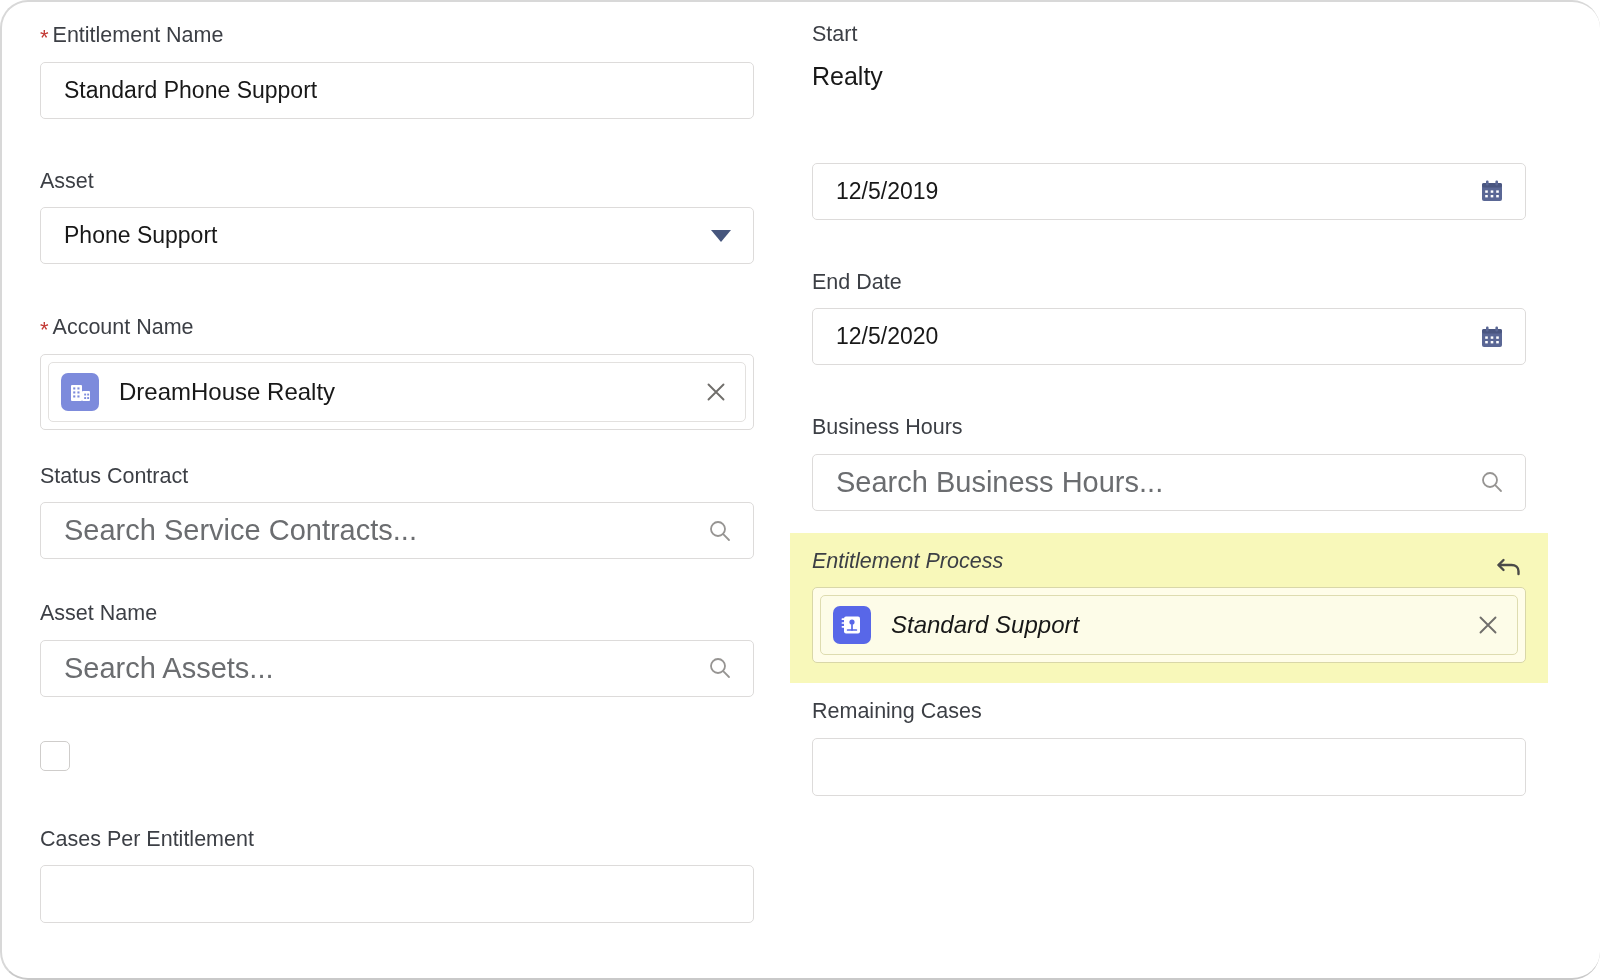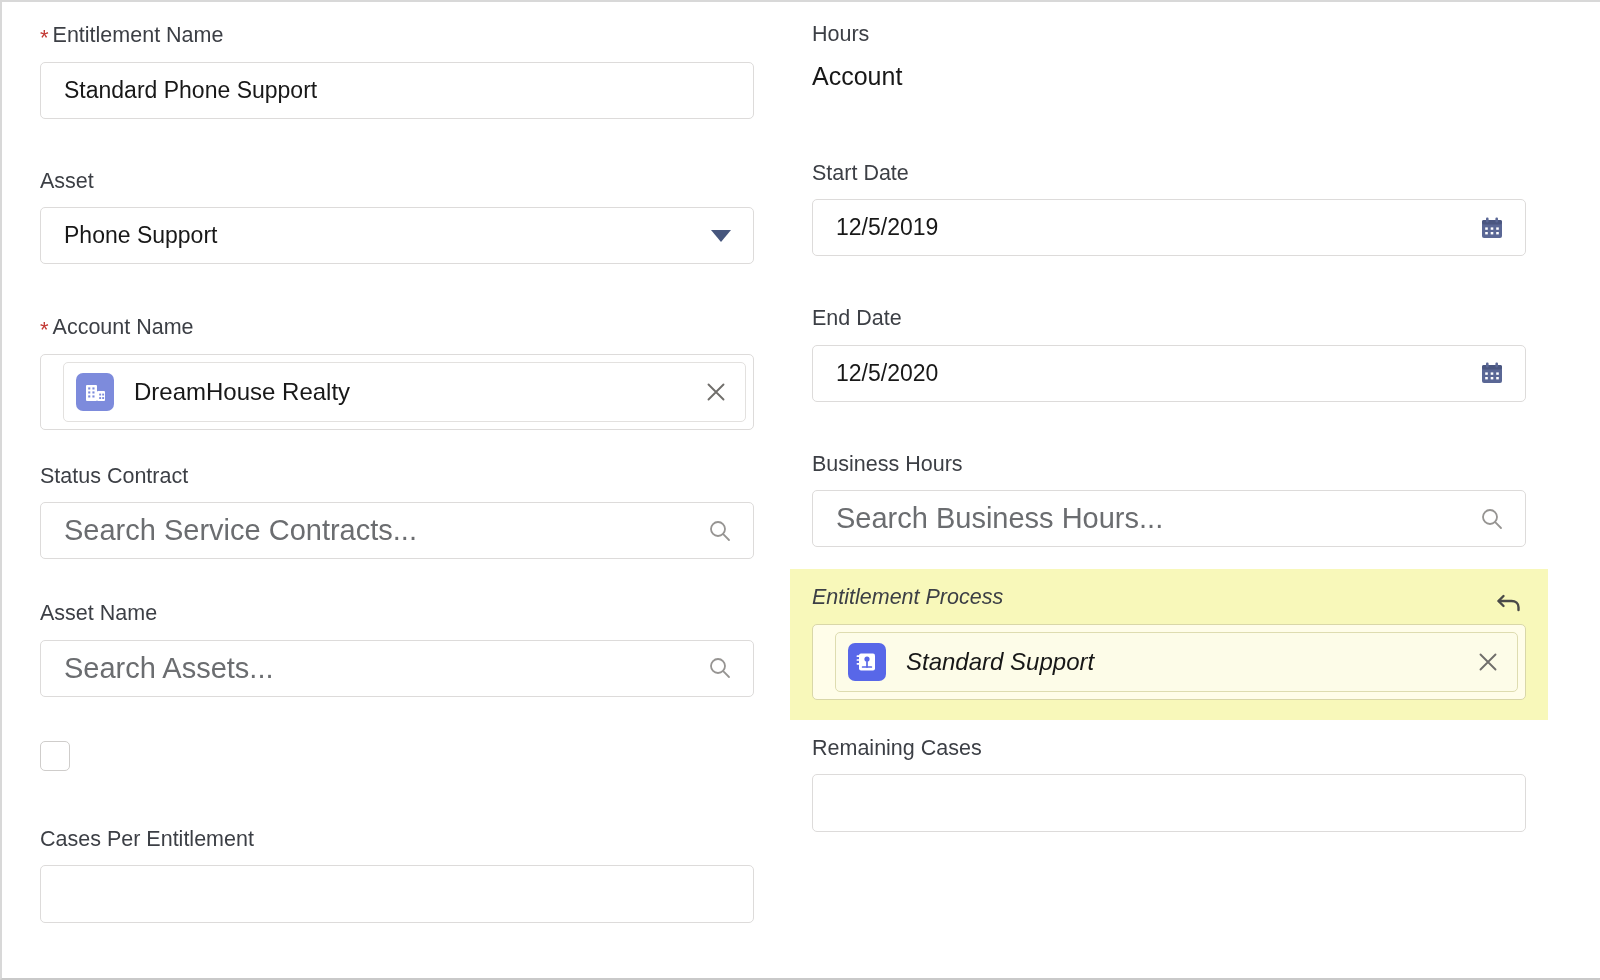--- a/index.html
+++ b/index.html
@@ -11,20 +11,21 @@
     font-family: "Liberation Sans", "DejaVu Sans", sans-serif;
   }
   .page {
     position: relative;
     width: 1600px; height: 980px;
     background: #ffffff;
     border-left: 2px solid #d8d8d8;
     border-top: 2px solid #d8d8d8;
     border-bottom: 2px solid #c9c9c9;
     overflow: hidden;
+    border-radius: 28px;
   }
   .grid {
     display: flex;
     padding: 22px 30px 0 38px;
   }
   .col {
     width: 714px;
     flex: 0 0 714px;
   }
   .col-right {
@@ -109,21 +110,20 @@
   }
   .pill {
     position: relative;
     height: 60px;
     border: 1px solid #e3e1df;
     border-radius: 5px;
     display: flex;
     align-items: center;
     padding: 0 14px 0 12px;
     background: #fff;
-    margin-left: 15px;
   }
   .pill-icon {
     width: 38px; height: 38px;
     border-radius: 7px;
     flex: 0 0 38px;
     display: flex;
     align-items: center;
     justify-content: center;
   }
   .pill-icon.account { background: #7d8bdc; }
@@ -280,28 +280,27 @@
         <div class="input tall">
           <span class="val"></span>
         </div>
       </div>
 
     </div>
 
     <div class="col col-right">
 
       <div class="field">
-        <span class="label">Hours</span>
-        <div class="readonly-value">Account</div>
+        <span class="label">Start</span>
+        <div class="readonly-value">Realty</div>
       </div>
 
       <div class="gap-74"></div>
 
       <div class="field">
-        <span class="label">Start Date</span>
         <div class="input">
           <span class="val">12/5/2019</span>
           <span class="cal-icon">
             <svg width="26" height="26" viewBox="0 0 26 26">
               <rect x="3" y="5" width="20" height="18" rx="2" fill="#5a6795"></rect>
               <rect x="3" y="5" width="20" height="4.5" rx="2" fill="#4a5680"></rect>
               <rect x="7" y="2.6" width="2.6" height="5" rx="1.1" fill="#5a6795"></rect>
               <rect x="16.4" y="2.6" width="2.6" height="5" rx="1.1" fill="#5a6795"></rect>
               <rect x="6.2" y="12.4" width="2.6" height="2.4" fill="#ffffff"></rect>
               <rect x="11.7" y="12.4" width="2.6" height="2.4" fill="#ffffff"></rect>

